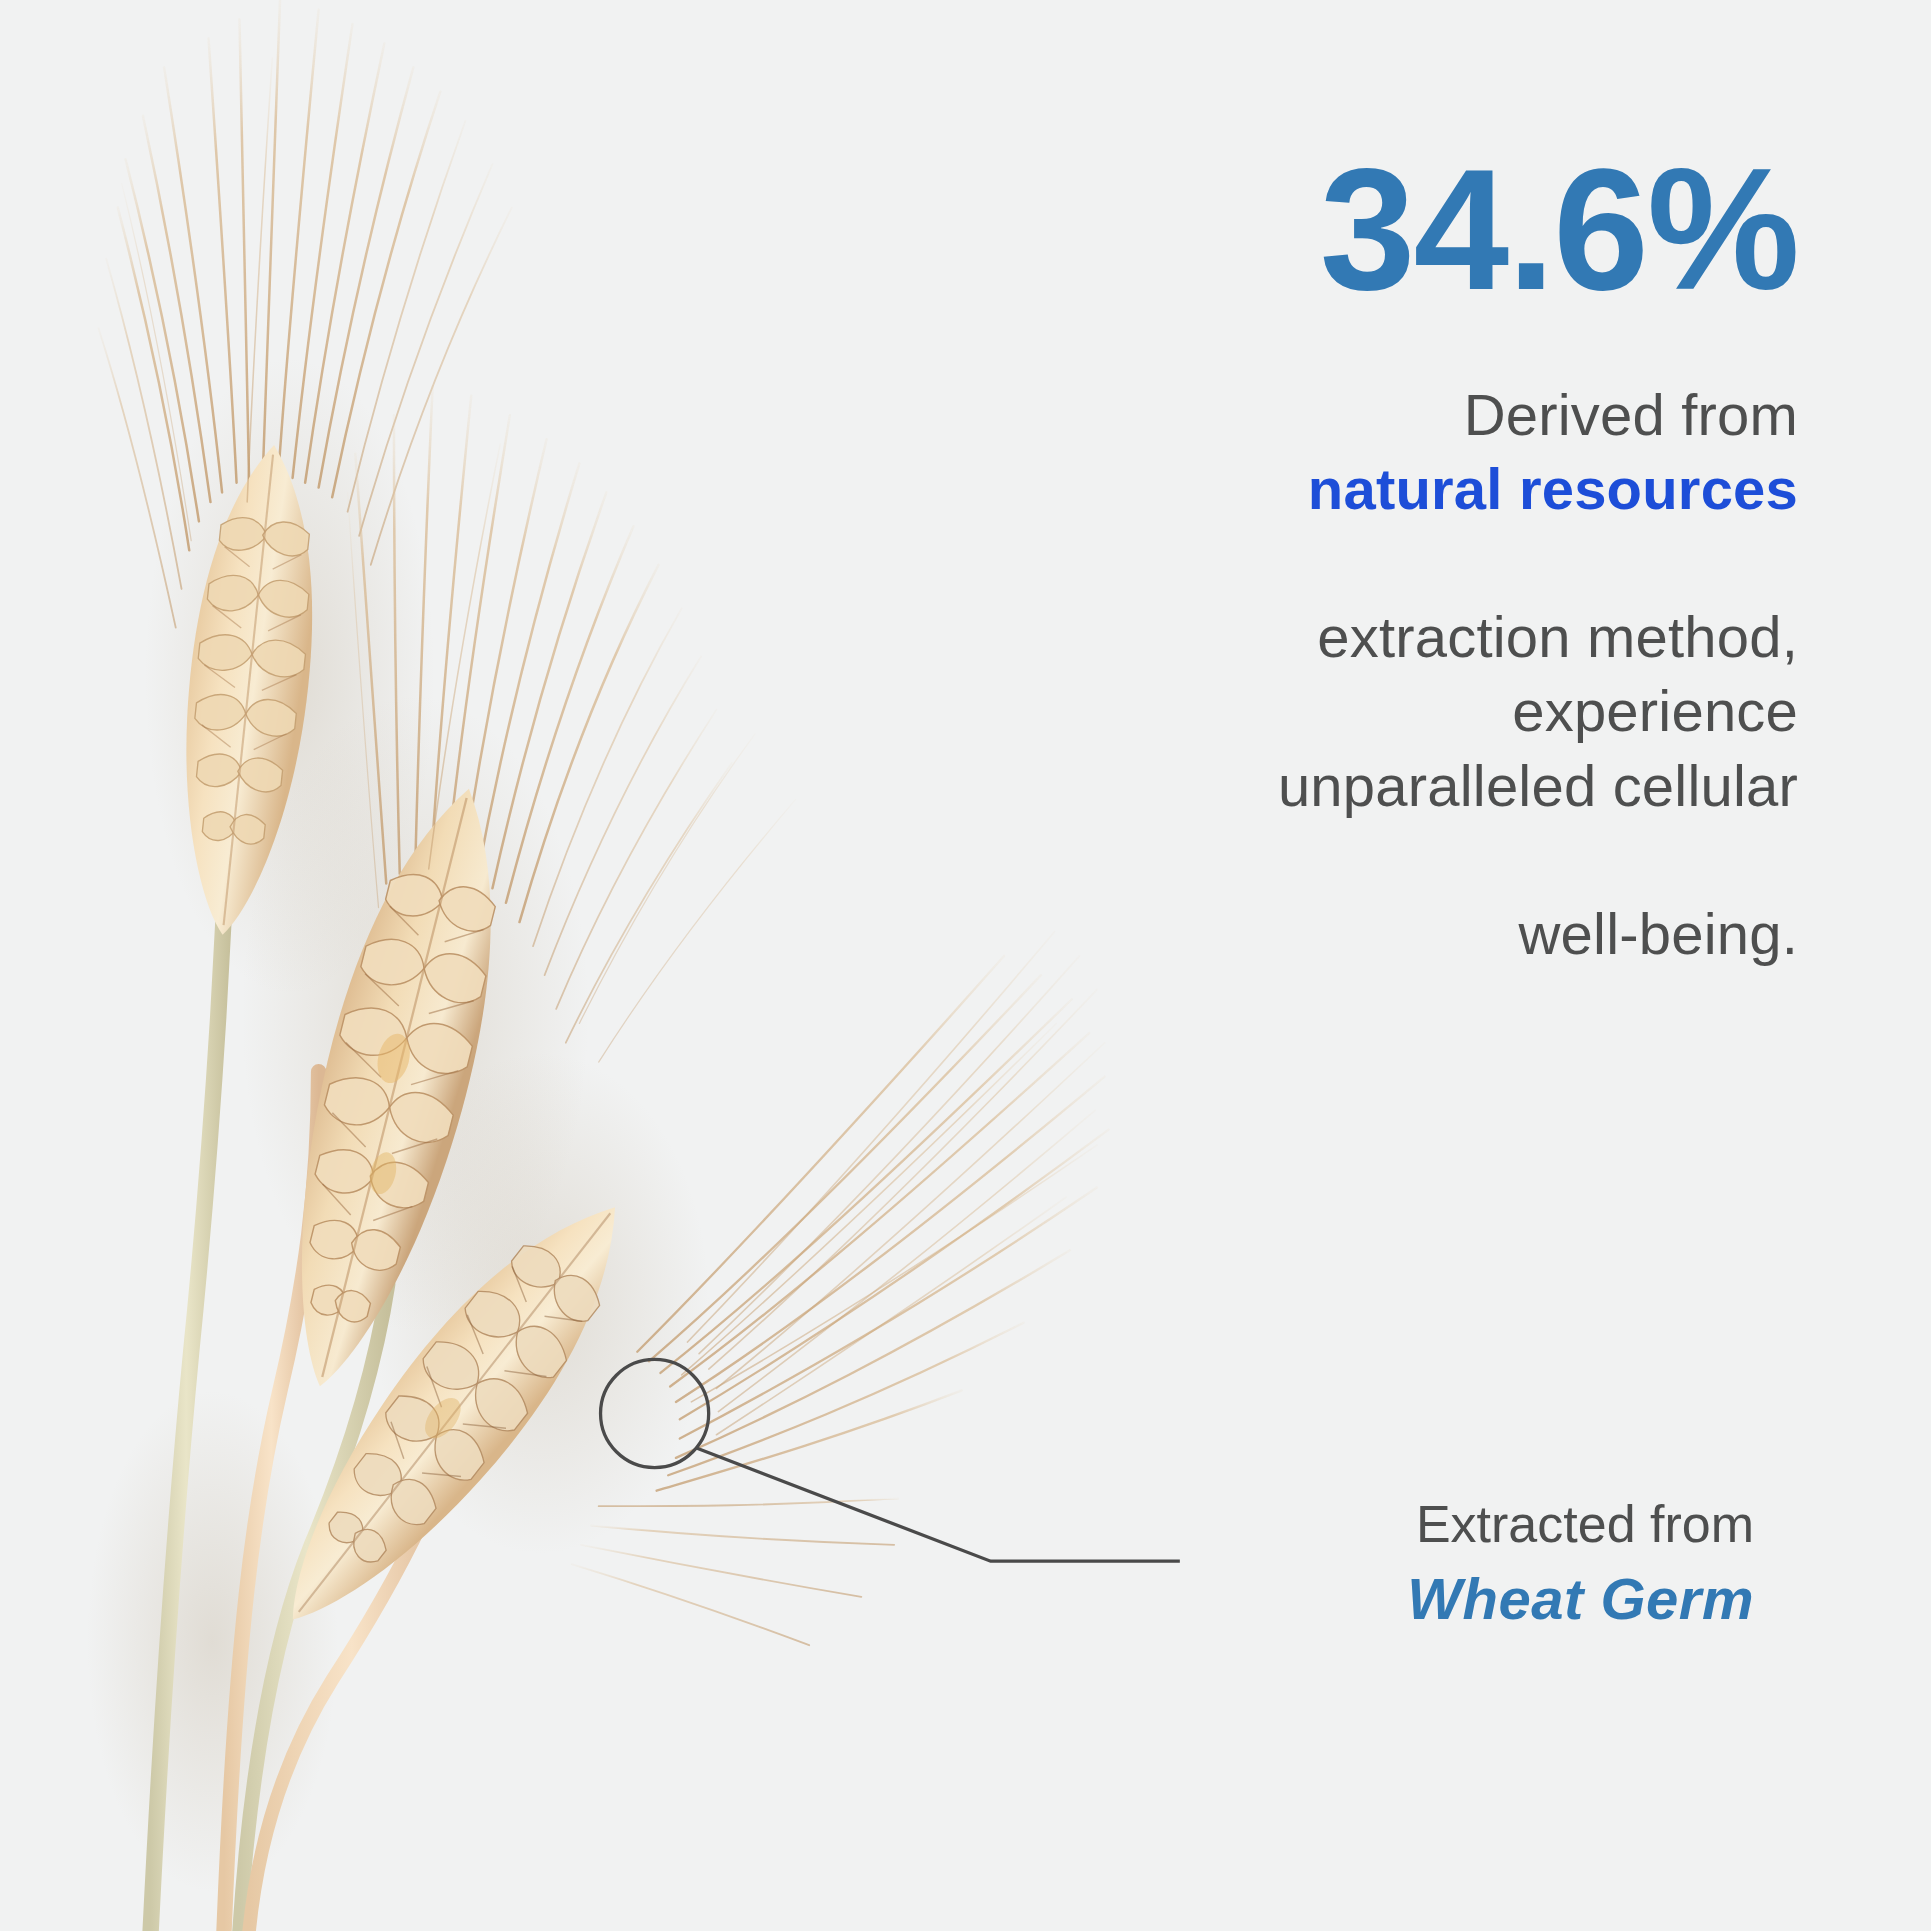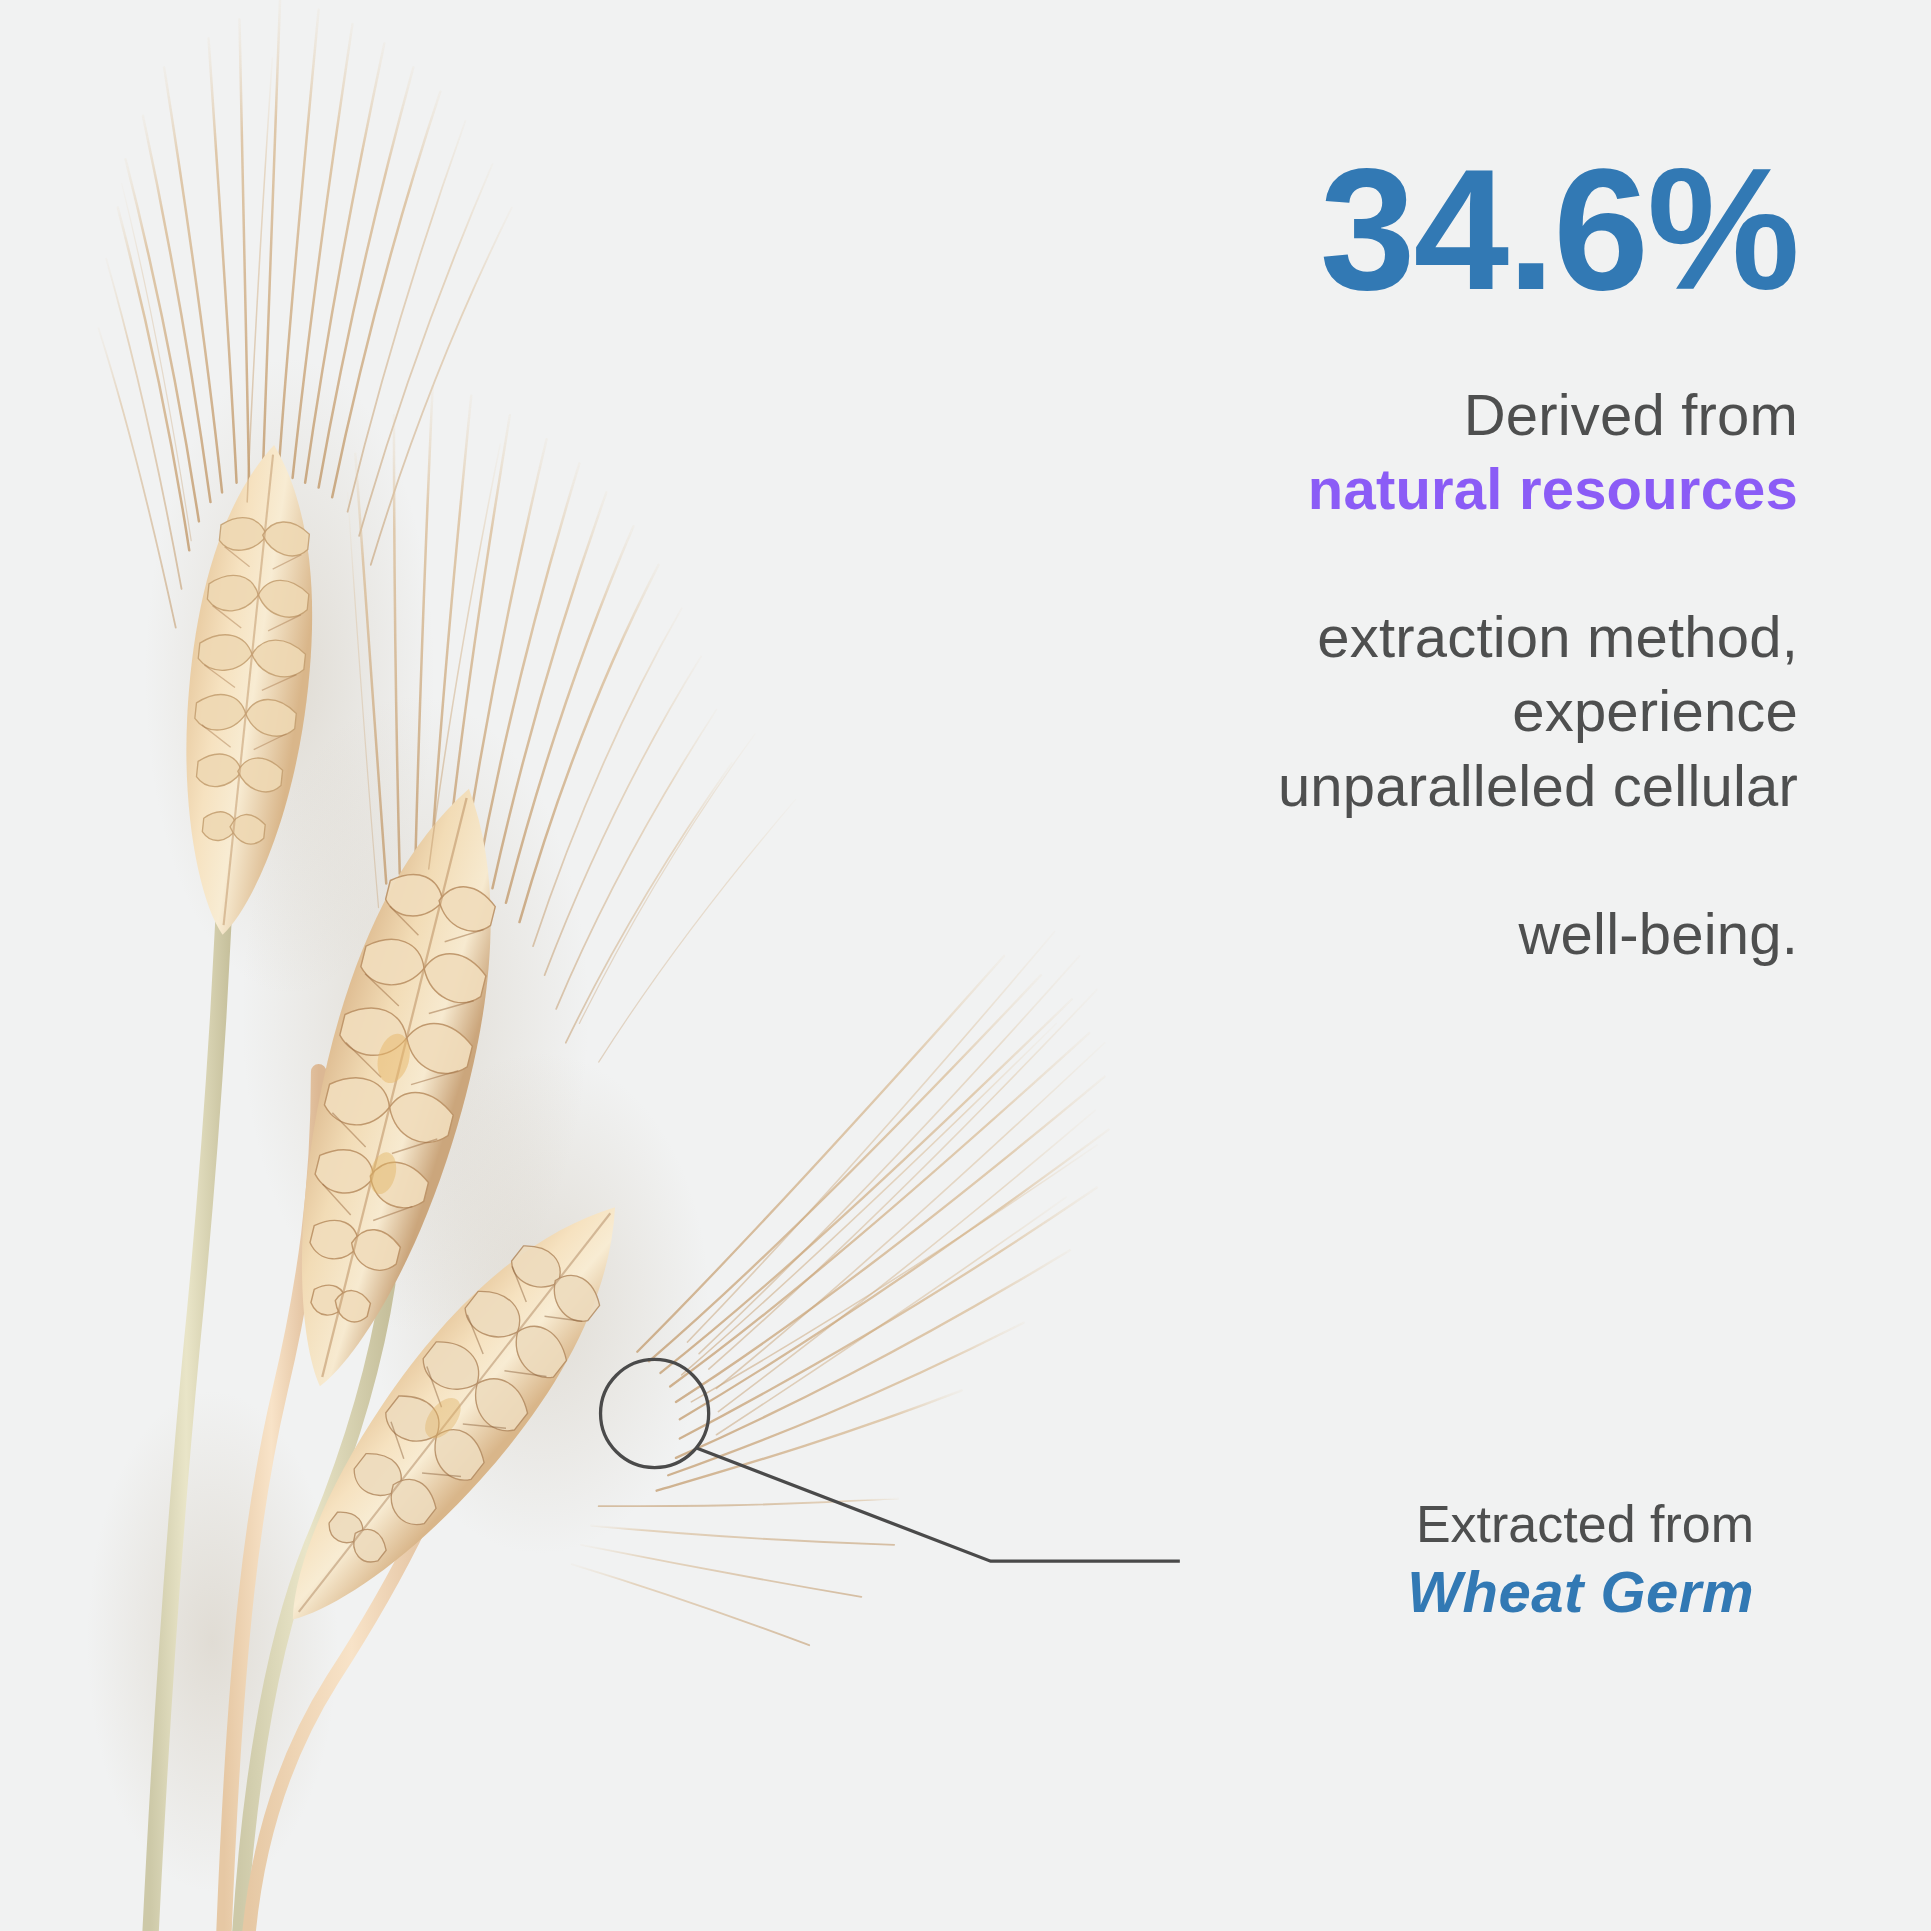--- a/index.html
+++ b/index.html
@@ -70,21 +70,21 @@
   #body-copy {
     margin: 64px 0 0 0;
     font-size: 58px;
     line-height: 1.28;
     font-weight: 300;
     color: #4e4f4f;
     letter-spacing: 0.2px;
   }
   #body-copy .strong {
     font-weight: 700;
-    color: #8b5cf6;
+    color: #1d4ed8;
   }
 
   
   #callout {
     position: absolute;
     left: 1213px;
     top: 1495px;
     width: 541px;
     text-align: right;
   }
@@ -94,21 +94,21 @@
     font-weight: 300;
     color: #4e4f4f;
     margin: 0;
   }
   #callout-bottom {
     font-size: 58px;
     line-height: 1.15;
     font-weight: 700;
     font-style: italic;
     color: #3279b4;
-    margin: 6px 0 0 0;
+    margin: 13px 0 0 0;
     letter-spacing: 0.5px;
   }
 
   #callout-marker {
     position: absolute;
     left: 0; top: 0;
     width: 1931px; height: 1931px;
     pointer-events: none;
   }
 </style>

